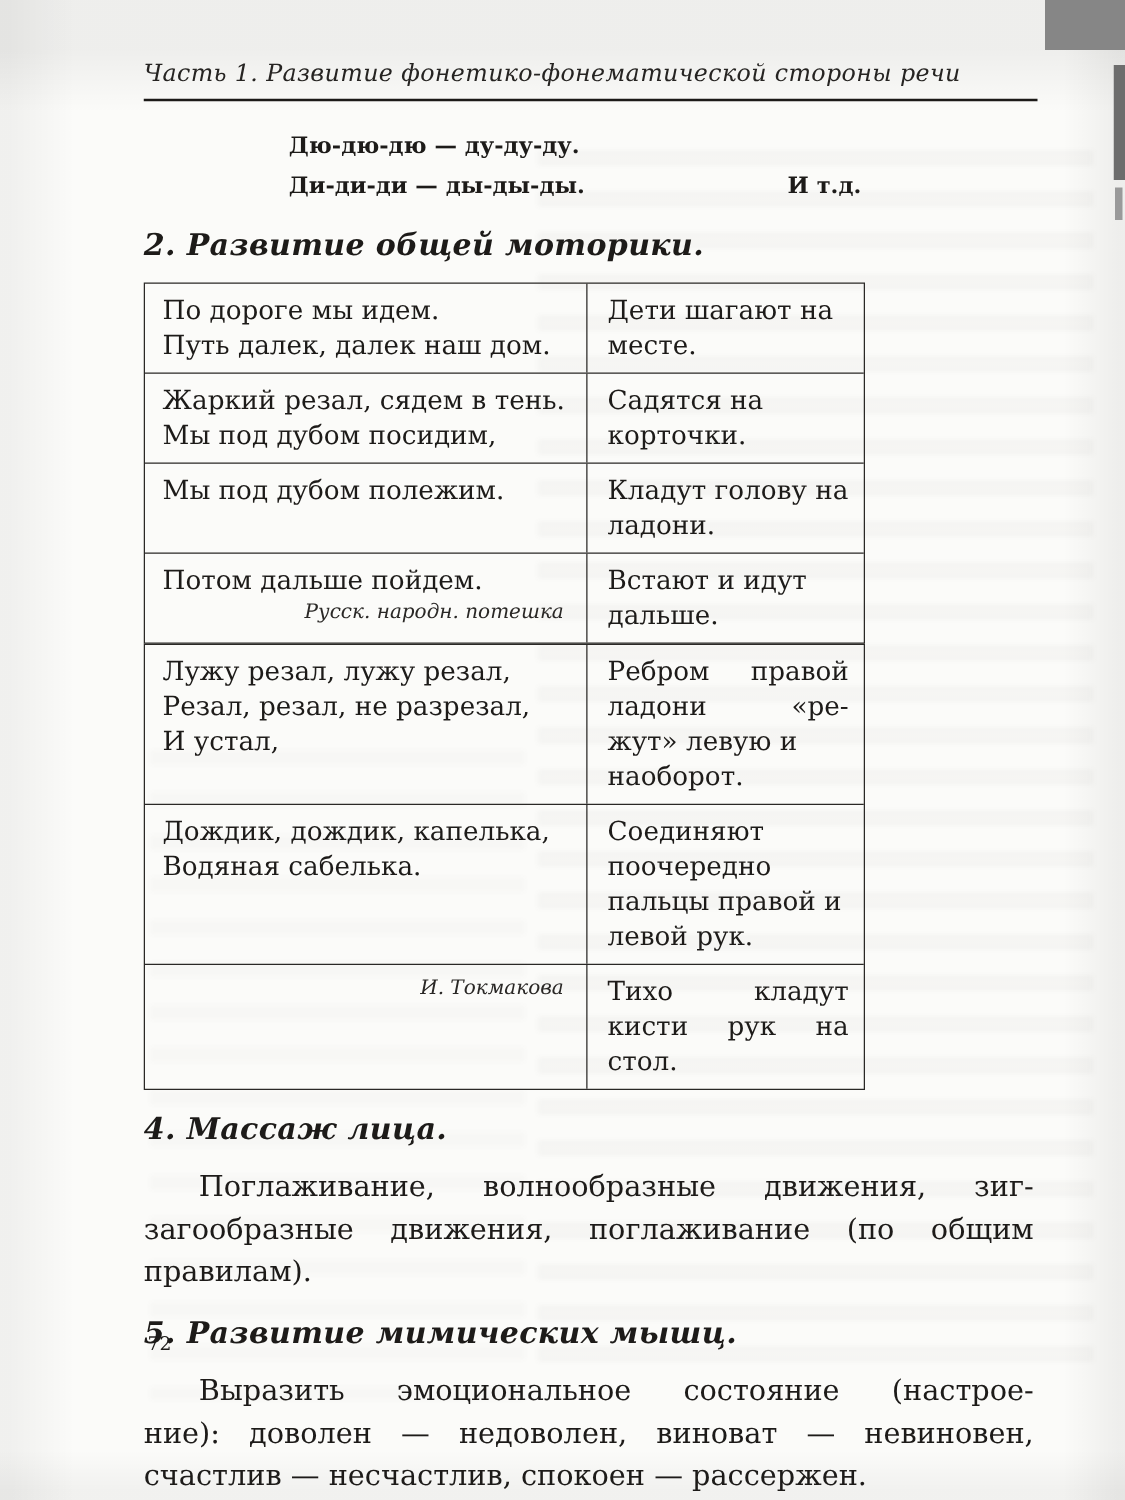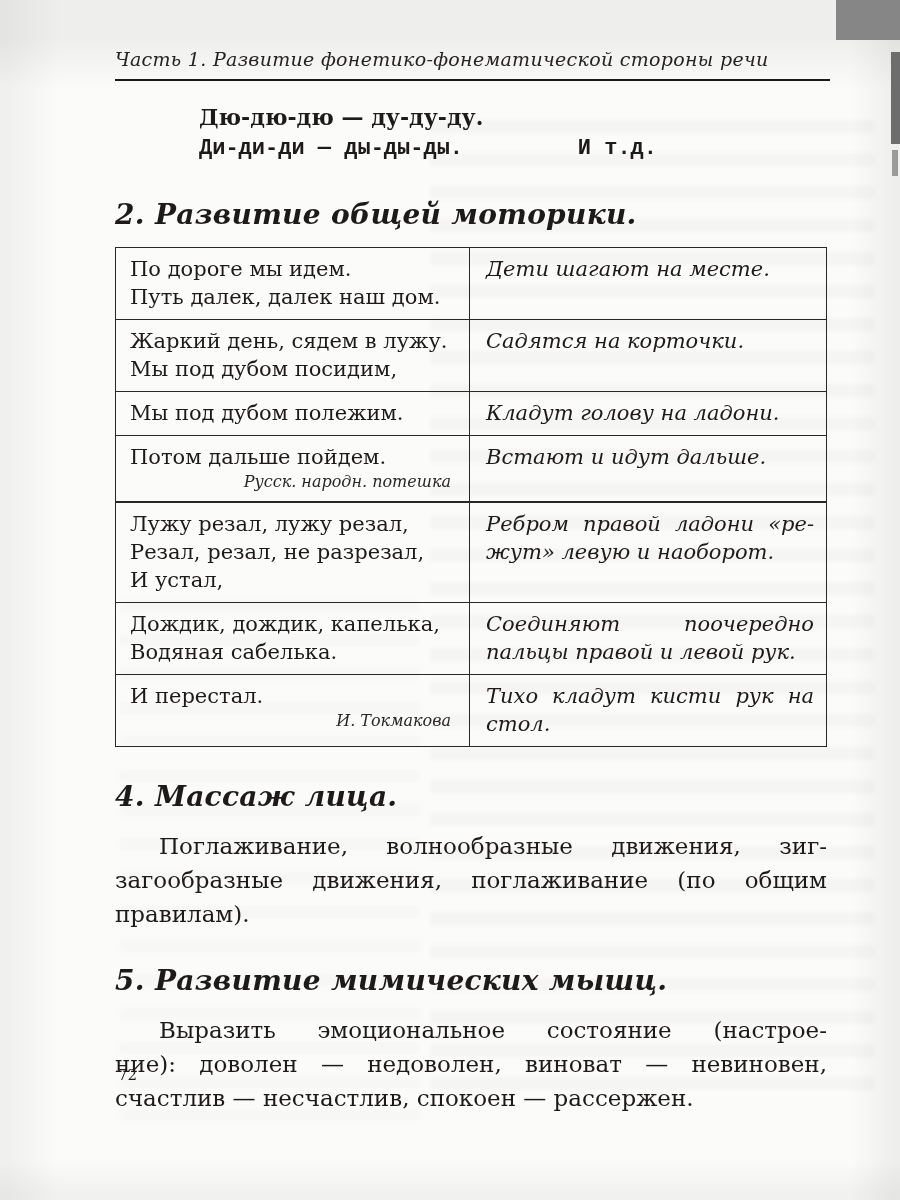--- a/index.html
+++ b/index.html
@@ -35,37 +35,37 @@
     background:repeating-linear-gradient(180deg, rgba(95,92,88,0.05) 0 12px, rgba(0,0,0,0) 12px 34px);
     filter:blur(2px);opacity:.5;pointer-events:none;
   }
 
   .running-head{
     font-style:italic;font-size:19px;letter-spacing:.3px;
     color:#262422;padding-bottom:9px;
   }
   .head-rule{border:0;border-top:2px solid #1c1a18;margin:0 0 20px 0;}
 
-  .intro{margin-left:84px;width:458px;font-weight:bold;font-size:22px;line-height:32px;}
-  .intro-row2{display:flex;justify-content:space-between;font-family:Liberation Mono, monospace;}
+  .intro{margin-left:116px;width:458px;font-weight:bold;font-size:18px;line-height:32px;}
+  .intro-row2{display:flex;justify-content:space-between;}
 
   .sec-title{
-    font-weight:bold;font-style:italic;font-size:28px;
-    margin:33px 0 16px 0;letter-spacing:.3px;
+    font-weight:bold;font-style:italic;font-size:24px;
+    margin:16px 0 16px 0;letter-spacing:.3px;
   }
 
   .xtable{
     border:1.5px solid #2a2826;
-    width:712px;
+    width:577px;
     box-sizing:border-box;
   }
   .trow{display:grid;grid-template-columns:353px 1fr;}
   .trow + .trow{border-top:1.5px solid #2a2826;}
   .cell{padding:7px 12px 8px 14px;font-size:21px;line-height:28px;}
-  .cell.rightcol{border-left:1.5px solid #2a2826;font-style:italic;padding-left:16px;}
+  .cell.rightcol{border-left:1.5px solid #2a2826;padding-left:16px;}
   .attribution{
     font-style:italic;font-size:16px;line-height:22px;
     text-align:right;padding-right:6px;color:#2a2826;
   }
   .jline{text-align:justify;text-align-last:justify;}
 
   .para{font-size:23px;line-height:34px;margin:0 0 6px 0;width:712px;}
   .para .indent{padding-left:44px;}
 
   .page-number{
@@ -99,21 +99,21 @@
       <div class="cell">
         <div>По дороге мы идем.</div>
         <div>Путь далек, далек наш дом.</div>
       </div>
       <div class="cell rightcol">
         <div>Дети шагают на месте.</div>
       </div>
     </div>
     <div class="trow">
       <div class="cell">
-        <div>Жаркий день, сядем в лужу.</div>
+        <div>Жаркий резал, сядем в тень.</div>
         <div>Мы под дубом посидим,</div>
       </div>
       <div class="cell rightcol">
         <div>Садятся на корточки.</div>
       </div>
     </div>
     <div class="trow">
       <div class="cell">
         <div>Мы под дубом полежим.</div>
       </div>
@@ -150,21 +150,20 @@
         <div>Дождик, дождик, капелька,</div>
         <div>Водяная сабелька.</div>
       </div>
       <div class="cell rightcol">
         <div class="jline">Соединяют поочередно</div>
         <div>пальцы правой и левой рук.</div>
       </div>
     </div>
     <div class="trow">
       <div class="cell">
-        <div>И перестал.</div>
         <div class="attribution">И. Токмакова</div>
       </div>
       <div class="cell rightcol">
         <div class="jline">Тихо кладут кисти рук на</div>
         <div>стол.</div>
       </div>
     </div>
   </div>
 
   <div class="sec-title">4.  Массаж лица.</div>

